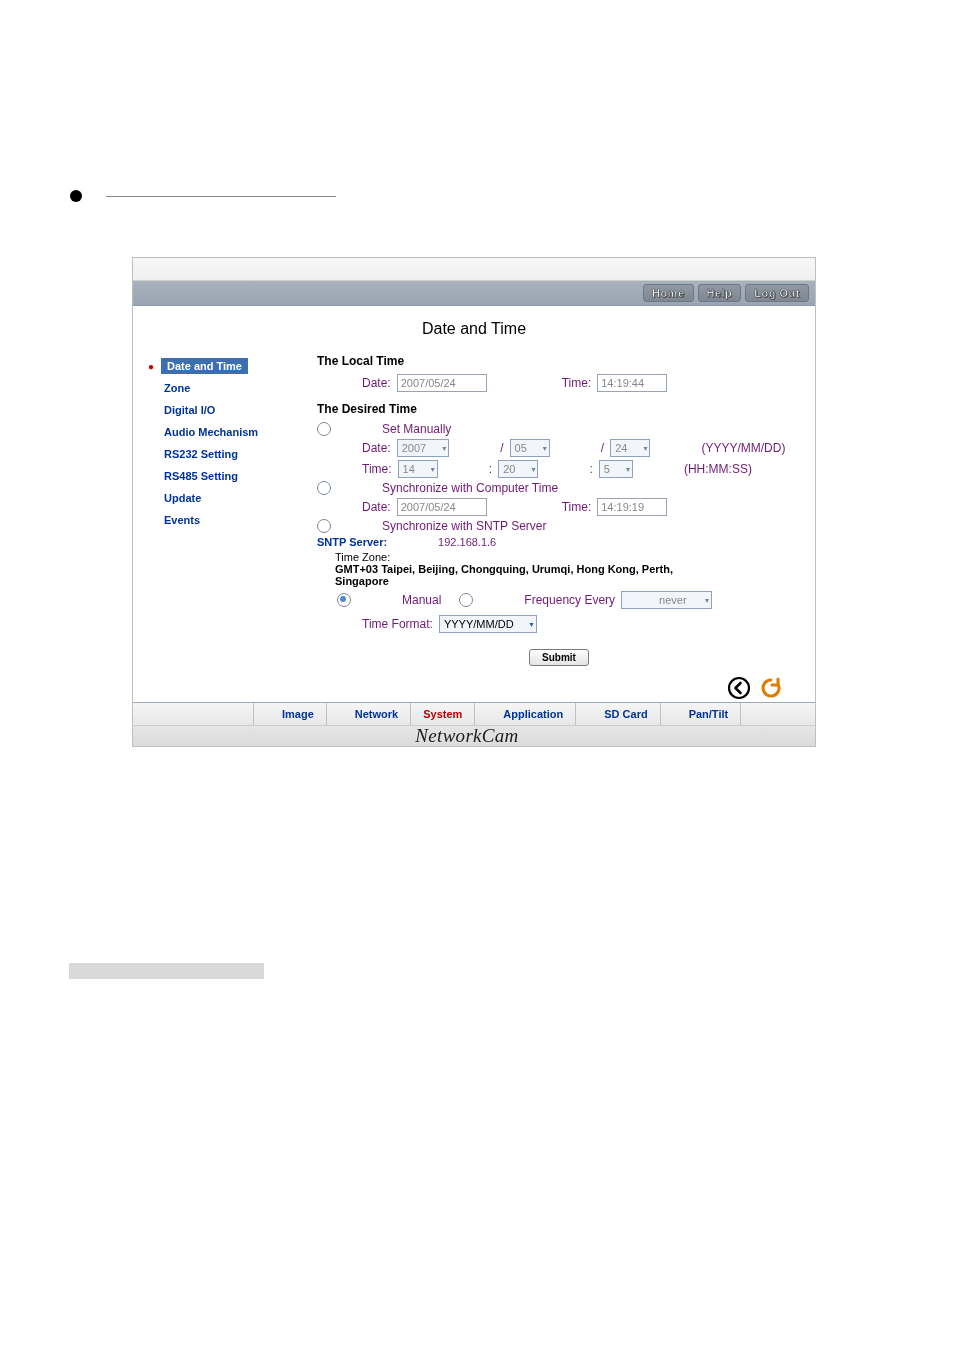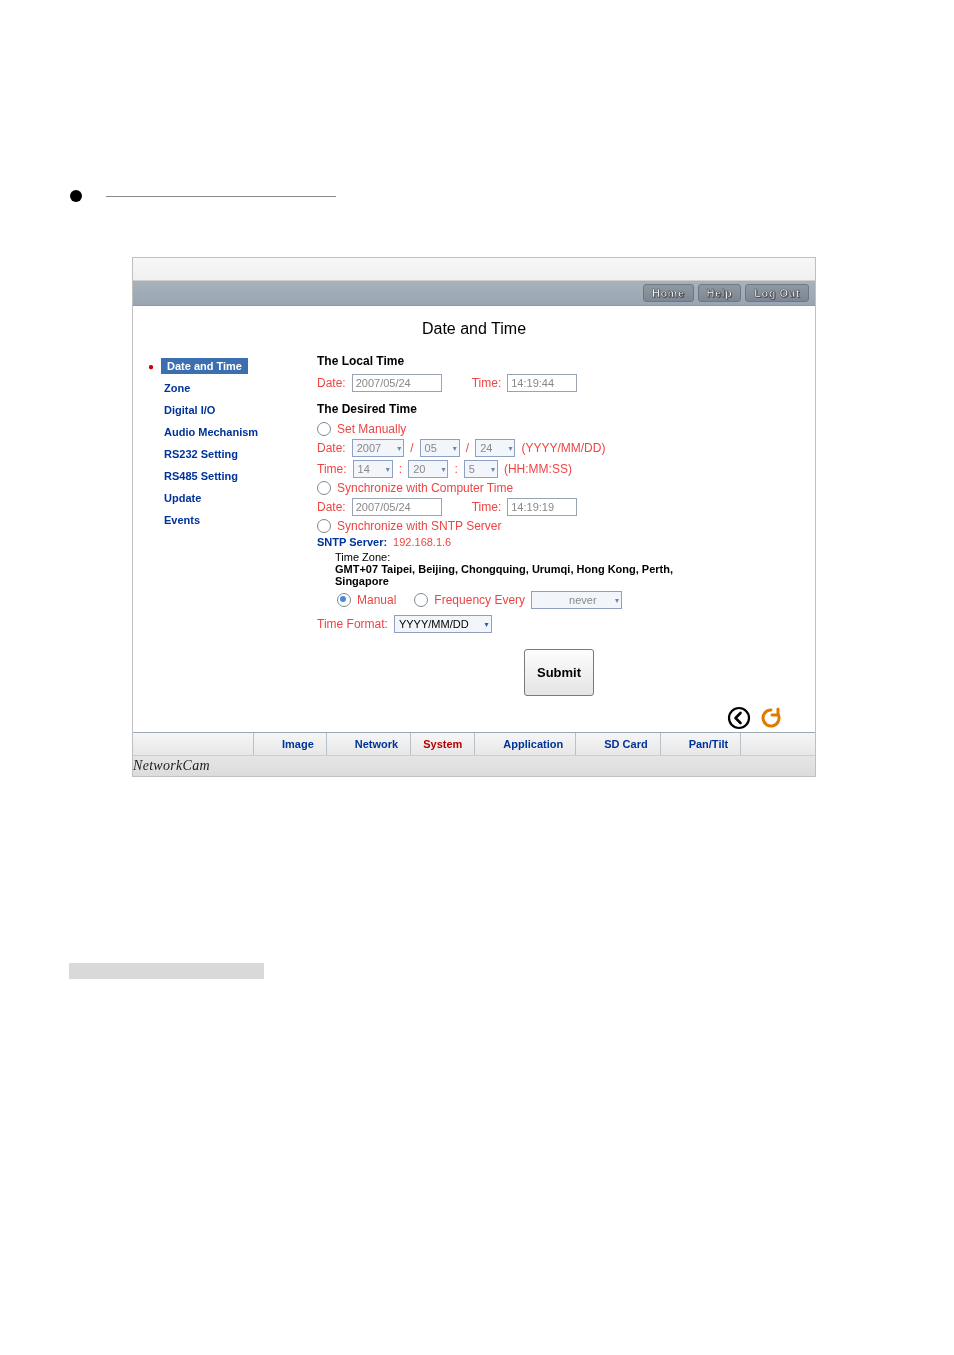--- a/index.html
+++ b/index.html
@@ -155,21 +155,21 @@
     background: #f2f6fb;
     font-size: 11px;
     color: #888;
     padding: 0 2px 0 4px;
     gap: 16px;
   }
   .sel-arrow {
     font-size: 8px;
     color: #6e88aa;
   }
-  .label-inline { color: #ef4444; }
+  .label-inline { color: #701a75; margin-left: 45px; }
   .radio {
     appearance: none;
     -webkit-appearance: none;
     width: 12px;
     height: 12px;
     border-radius: 50%;
     border: 1px solid #7a8998;
     background: #fff;
     margin: 0;
     position: relative;
@@ -181,23 +181,23 @@
     left: 2px; top: 2px;
     width: 6px; height: 6px;
     border-radius: 50%;
     background: #4a89d8;
   }
   .sntp-label { color: #003399; font-weight: bold; font-size: 11px; }
   .tz-line { font-size: 11px; font-weight: bold; color: #000; }
   .tz-title { font-size: 11px; font-weight: normal; color: #000;}
   .submit-wrap { text-align: center; margin: 16px 0 4px 0; }
   .submit-btn {
-    font-size: 13px;
+    font-size: 10px;
     font-weight: bold;
-    padding: 15px 12px;
+    padding: 2px 12px;
     background: linear-gradient(#fdfdfd, #e4e4e4);
     border: 1px solid #7a7a7a;
     border-radius: 3px;
     cursor: pointer;
   }
   .icon-row {
     display: flex;
     justify-content: flex-end;
     align-items: center;
     gap: 8px;
@@ -234,24 +234,24 @@
   }
   .tab:first-child { border-left: 1px solid #b9c1ca; }
   .tab-blue   { color: #003399; padding-left: 28px; }
   .tab-red    { color: #b80000; }
   .bottom-bar {
     height: 20px;
     background: linear-gradient(#e5e5e5, #dcdcdc);
     border-top: 0;
     display: flex;
     align-items: center;
-    justify-content: flex-start;
+    justify-content: center;
     padding-right: 14px;
     font-family: Tahoma, serif;
-    font-size: 14px;
+    font-size: 19px;
     color: #1b1b1b;
     font-style: italic;
     letter-spacing: 0.3px;
   }
   
   .gray-box {
     position: absolute;
     left: 69px;
     top: 963px;
     width: 195px;
@@ -391,21 +391,21 @@
           <span class="label-inline">Synchronize with SNTP Server</span>
         </div>
 
         <div class="row indent">
           <span class="sntp-label">SNTP Server:</span>
           <span class="label-inline" style="font-size:11px;">192.168.1.6</span>
         </div>
 
         <div class="indent" style="margin-top:2px;">
           <div class="tz-title">Time Zone:</div>
-          <div class="tz-line" style="max-width:340px;">GMT+07 Taipei, Beijing, Chongquing, Urumqi, Hong Kong, Perth, Singapore</div>
+          <div class="tz-line" style="max-width:340px;">GMT+03 Taipei, Beijing, Chongquing, Urumqi, Hong Kong, Perth, Singapore</div>
         </div>
 
         <div class="row indent" style="margin-top:4px;">
           <span style="width:14px;"></span>
           <span class="radio checked"></span>
           <span class="label-inline">Manual</span>
           <span style="width:6px;"></span>
           <span class="radio"></span>
           <span class="label-inline">Frequency Every</span>
           <span class="select-box" style="width:50px; justify-content:space-between;padding-left:37px;">

